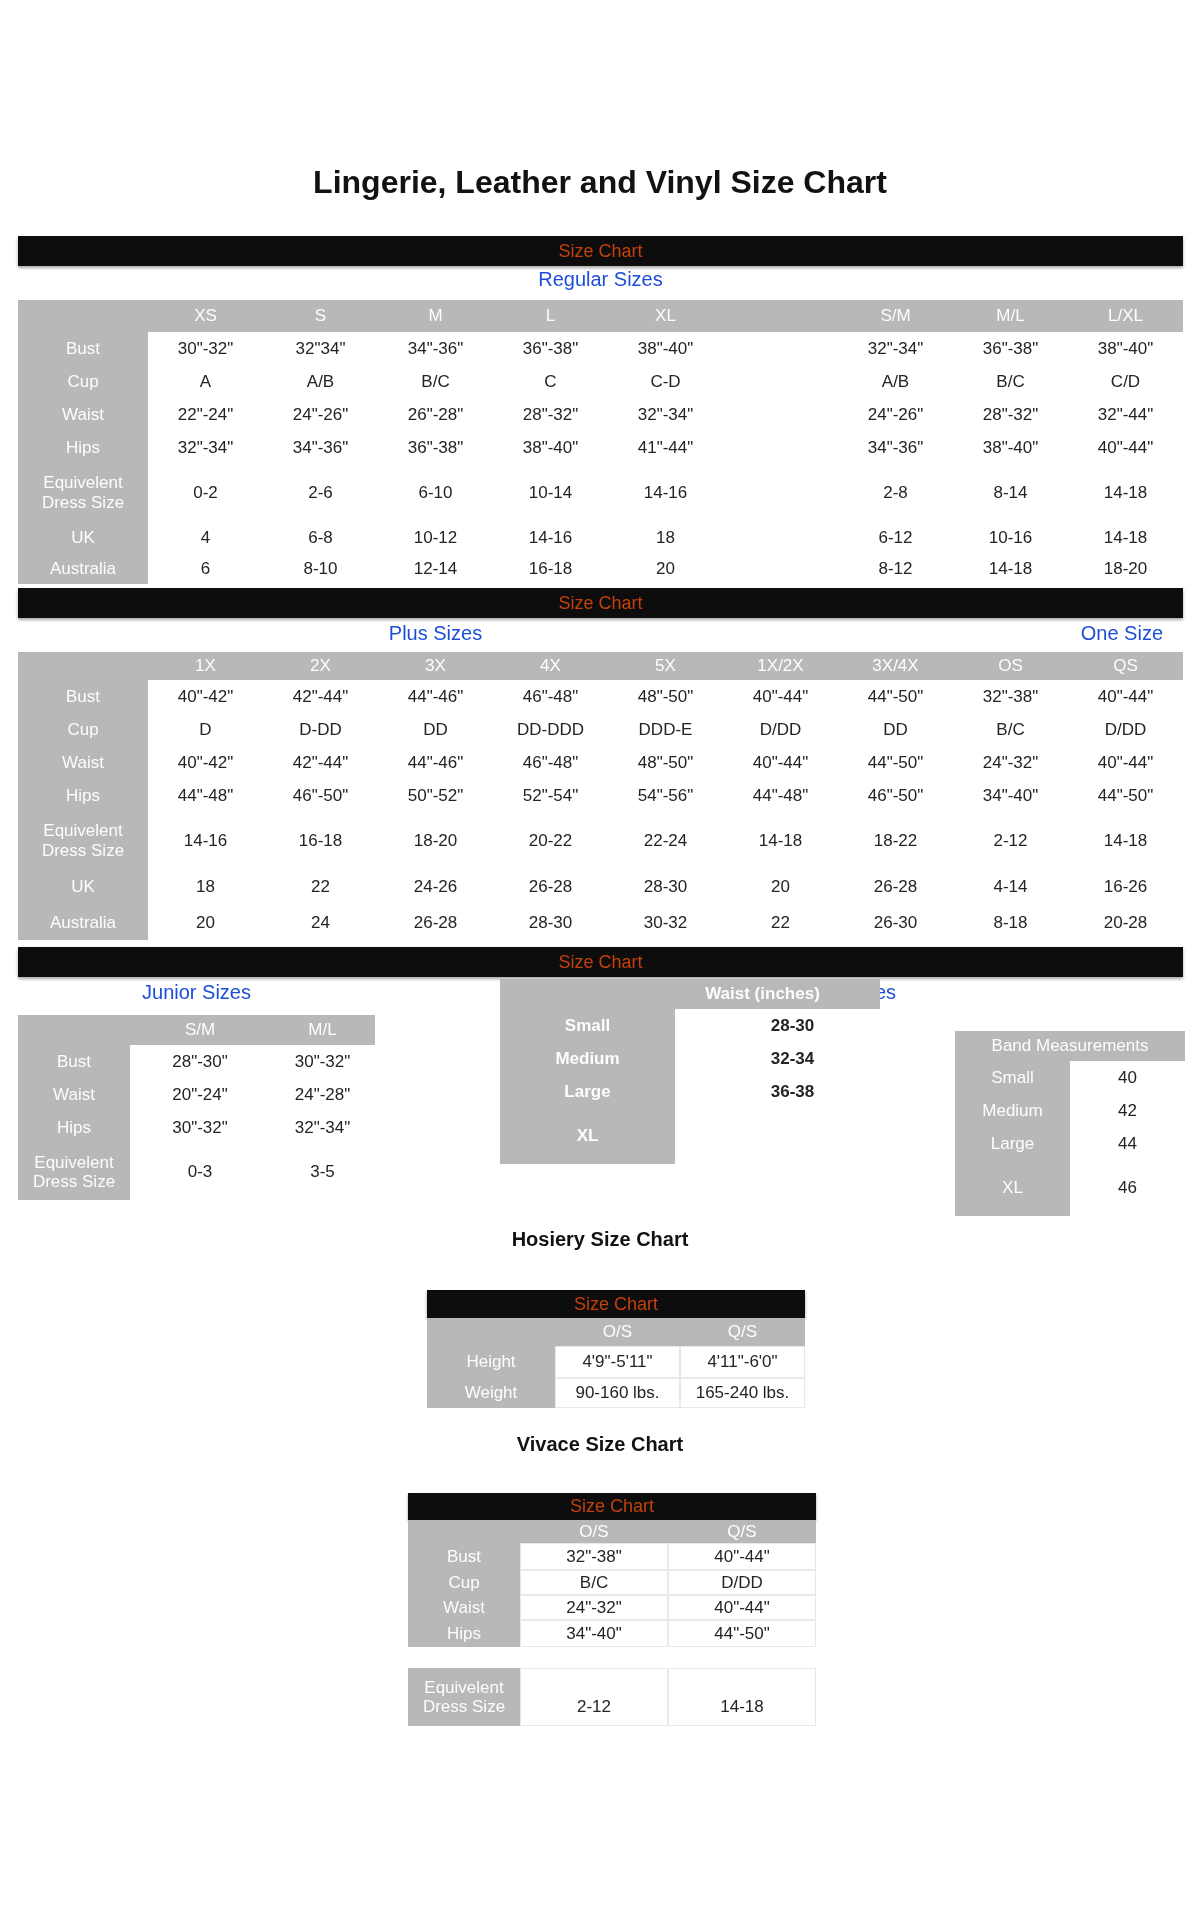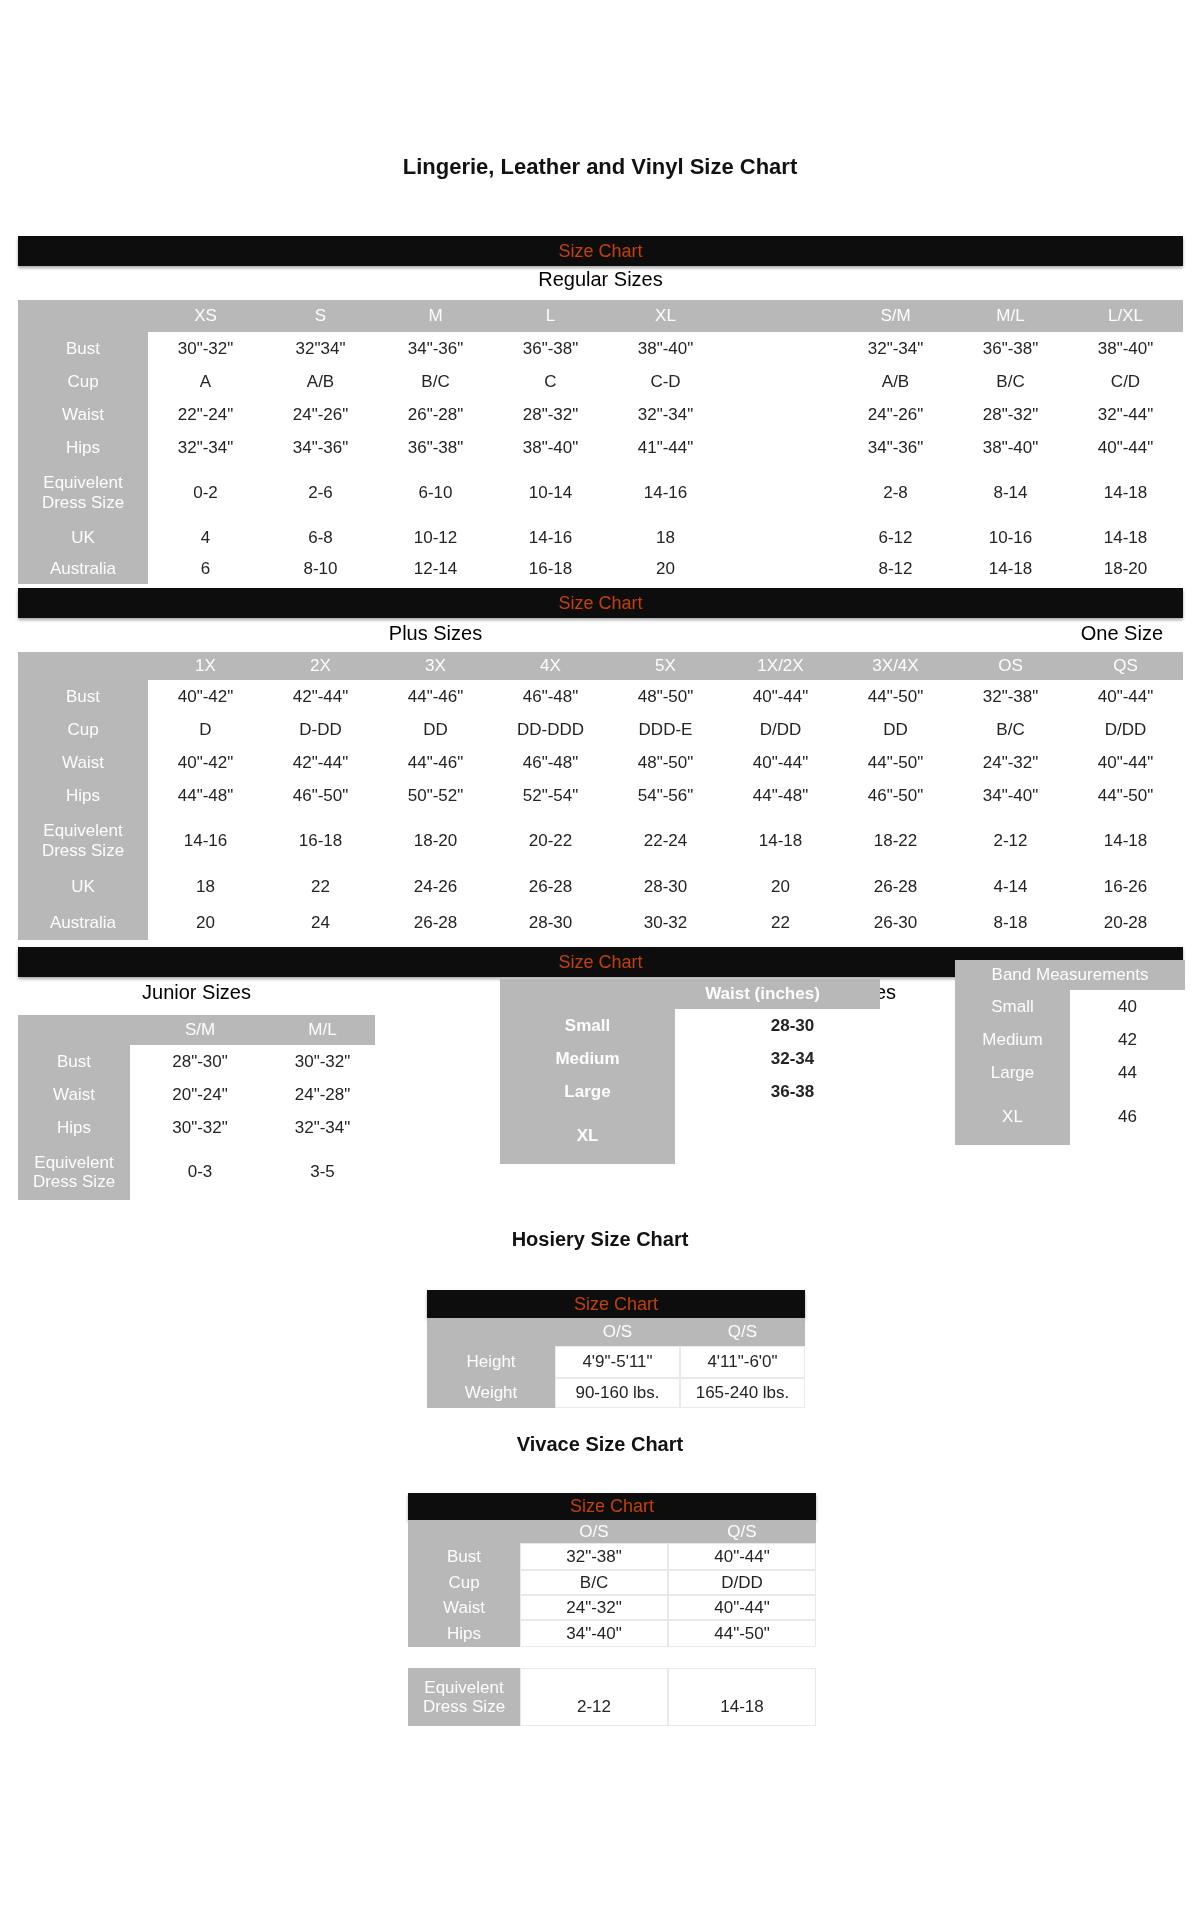--- a/index.html
+++ b/index.html
@@ -1,49 +1,49 @@
 <!DOCTYPE html>
 <html><head>
 <meta charset="utf-8">
 <style>
   html,body{margin:0;padding:0;background:#fff;}
   #canvas{position:relative;width:1200px;height:1927px;margin:0 auto;background:#ffffff;
           font-family:"Liberation Sans",sans-serif;overflow:hidden;}
   .title{position:absolute;left:0;width:1200px;text-align:center;font-weight:bold;color:#121212;}
-  .t-main{top:154px;font-size:22px;}
+  .t-main{top:164px;font-size:32px;}
   .t-hosiery{top:1228px;font-size:20px;}
   .t-vivace{top:1433px;font-size:20px;}
   .bar{position:absolute;background:#0d0d0d;color:#c2410c;display:flex;align-items:center;justify-content:center;
        font-size:18px;box-shadow:0 2px 3px rgba(0,0,0,0.35);}
   .bar-1{top:236px;left:18px;width:1165px;height:30px;}
   .bar-2{top:588px;left:18px;width:1165px;height:30px;}
   .bar-3{top:947px;left:18px;width:1165px;height:30px;}
   .bar-hosiery{top:1290px;left:427px;width:378px;height:28px;}
   .bar-vivace{top:1493px;left:408px;width:408px;height:27px;}
-  .seclabel{position:absolute;text-align:center;font-size:20px;color:#000000;}
+  .seclabel{position:absolute;text-align:center;font-size:20px;color:#1d4ed8;}
   .sl-regular{top:268px;left:18px;width:1165px;}
   .sl-plus{top:622px;left:148px;width:575px;}
   .sl-onesize{top:622px;left:935px;width:228px;text-align:right;}
   .sl-junior{top:981px;left:18px;width:357px;}
   .sl-mens{top:981px;left:500px;width:685px;}
   .tbl{position:absolute;display:grid;}
   .cell{display:flex;align-items:center;justify-content:center;text-align:center;
         font-size:17px;color:#242424;line-height:1.12;}
   .th{background:#b8b8b8;color:#fdfdfd;}
   .rl{background:#b8b8b8;color:#fdfdfd;white-space:pre-line;}
   .td{background:transparent;}
   .tbl-main1{left:18px;top:300px;grid-template-columns:130px repeat(9,115px);
              grid-template-rows:32px 33px 33px 33px 33px 57px 33px 30px;}
   .tbl-main2{left:18px;top:652px;grid-template-columns:130px repeat(9,115px);
              grid-template-rows:28px 33px 33px 33px 33px 57px 36px 35px;}
   .tbl-junior{left:18px;top:1015px;grid-template-columns:112px 140px 105px;
               grid-template-rows:30px 33px 33px 33px 56px;}
   .tbl-mens{left:500px;top:979px;grid-template-columns:175px 235px;
             grid-template-rows:30px 33px 33px 33px 56px;font-weight:bold;}
-  .tbl-band{left:955px;top:960px;grid-template-columns:115px 115px;
+  .tbl-band{left:955px;top:1031px;grid-template-columns:115px 115px;
             grid-template-rows:30px 33px 33px 33px 56px;}
   .tbl-hosiery{left:427px;top:1318px;grid-template-columns:128px 125px 125px;
                grid-template-rows:28px 32px 30px;}
   .tbl-vivace{left:408px;top:1520px;grid-template-columns:112px 148px 148px;
               grid-template-rows:23px 27px 25px 25px 27px 21px 58px;}
   .tbl-hosiery .td,.tbl-vivace .td{background:#fff;border:1px solid #e9e9e9;}
   .tbl-vivace .td:empty{border:none;background:transparent;}
   .tbl-vivace .rl:empty{background:transparent;}
   .tbl-vivace .td.row6{align-items:flex-end;padding-bottom:9px;}
   .mw-th{transform:translateX(-30px);}

